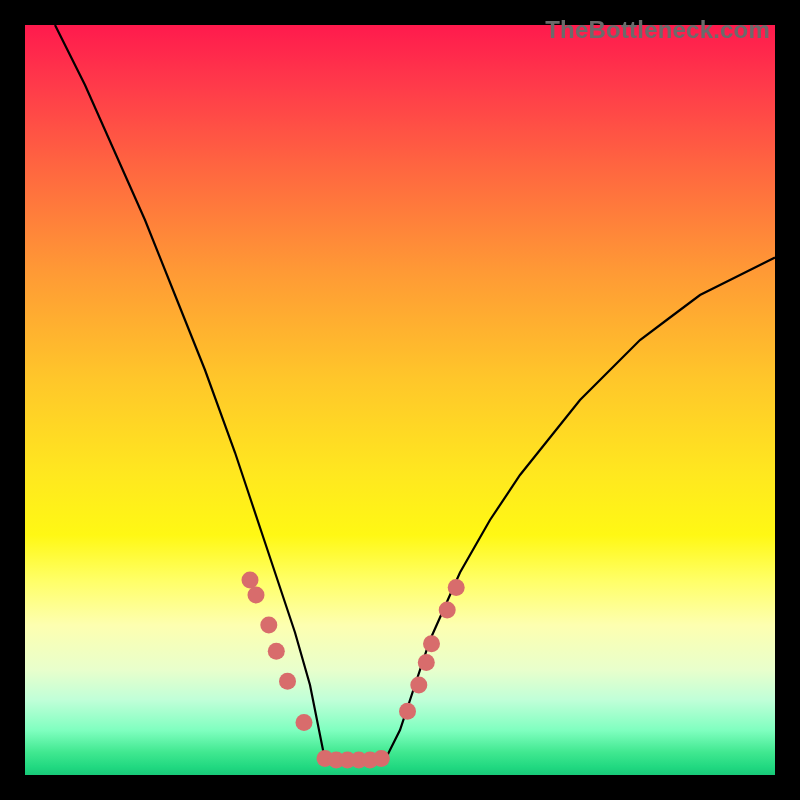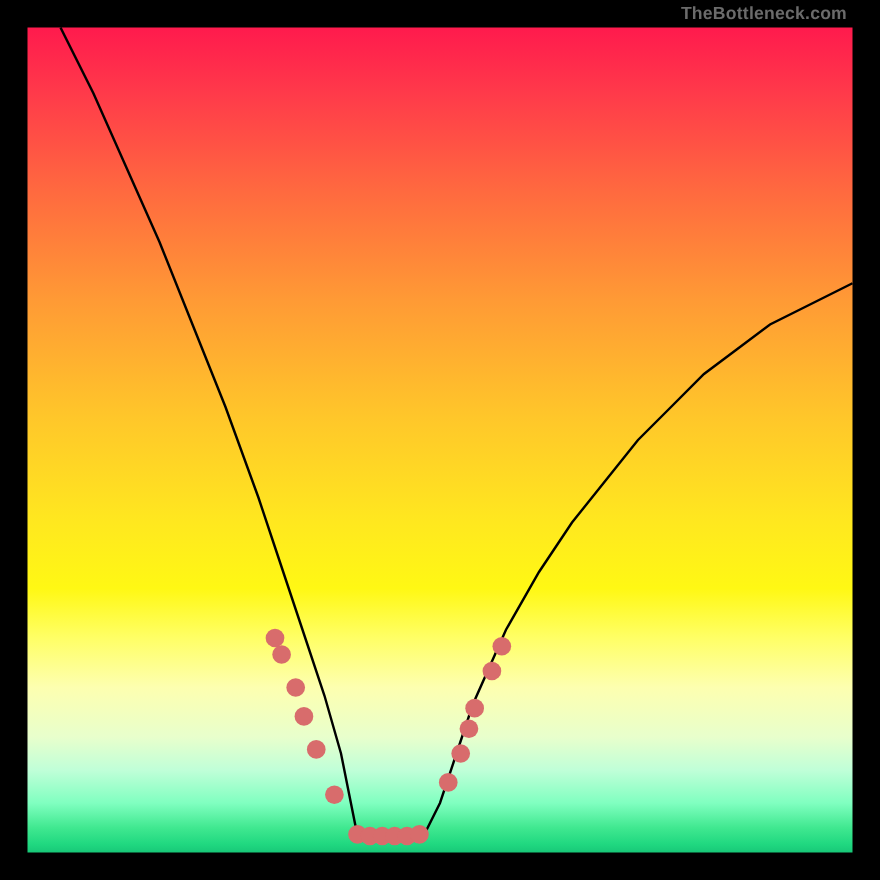--- a/index.html
+++ b/index.html
@@ -30,24 +30,24 @@
       #e8ffcc 86%,
       #c0ffd8 90%,
       #80ffc0 94%,
       #40e890 97%,
       #20d880 99%,
       #18c878 100%
     );
   }
   .attribution {
     position: absolute;
-    top: 4px;
+    top: 16px;
     right: 30px;
     color: #6b6b6b;
-    font-size: 16px;
+    font-size: 24px;
     font-weight: 600;
     letter-spacing: 0.2px;
     user-select: none;
   }
   svg.plot {
     position: absolute;
     left: 25px;
     top: 25px;
     width: 750px;
     height: 750px;

